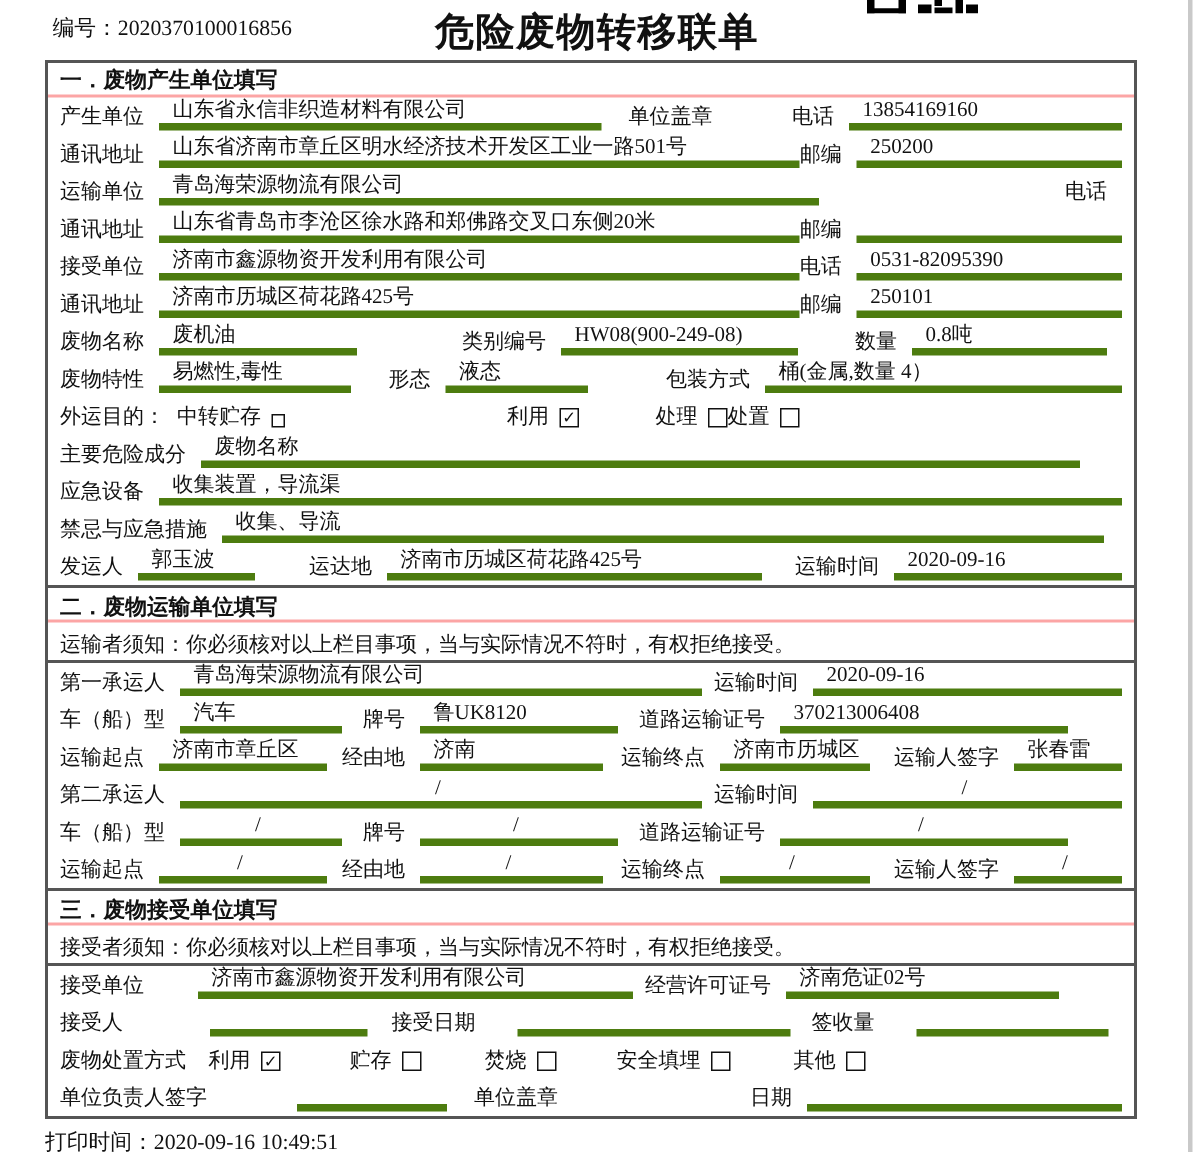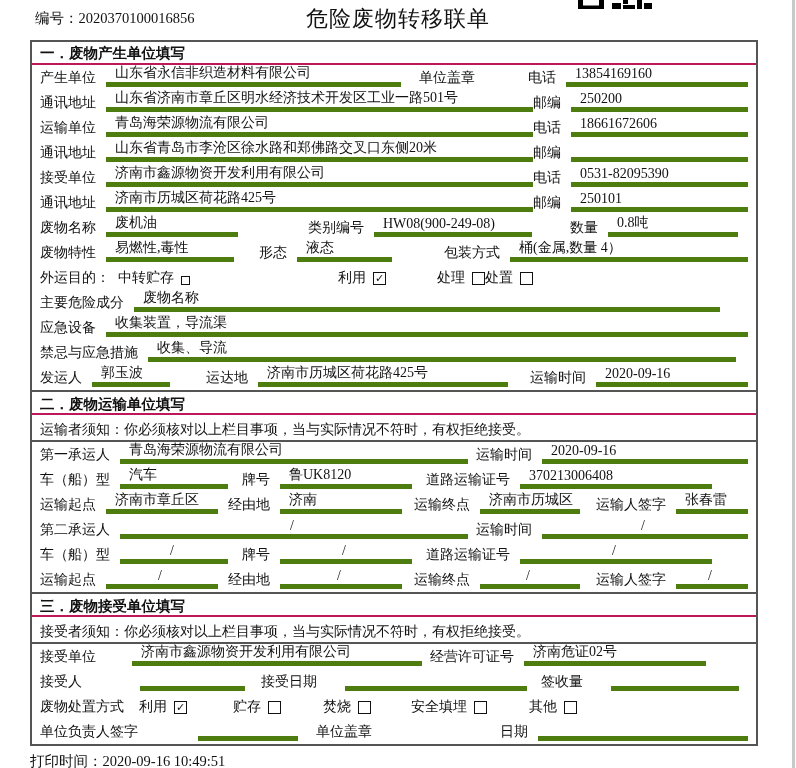--- a/index.html
+++ b/index.html
@@ -7,23 +7,23 @@
   body {
     font-family: "Liberation Serif", "DejaVu Serif", serif;
     color: #111;
     font-size: 14px;
     position: relative;
   }
   .edge-line { position: absolute; top: 0; right: 1px; width: 3px; height: 768px; background: #c9c9c9; }
   .qr-frag { position: absolute; left: 578px; top: 0; width: 74px; height: 9px; }
   .doc-header { position: relative; height: 40px; }
   .doc-no { position: absolute; left: 35px; top: 9px; font-size: 14.5px; white-space: nowrap; }
-  .doc-title { text-align: center; padding-top: 4px; font-size: 22px; font-weight: normal; letter-spacing: 1px; }
+  .doc-title { text-align: center; padding-top: 4px; font-size: 26px; font-weight: bold; letter-spacing: 1px; }
   .form { margin-left: 30px; width: 728px; border: 2px solid #555; background: #fff; }
-  .sec-h { height: 23px; padding: 2px 6px 0 8px; font-weight: bold; font-size: 14.5px; border-bottom: 2px solid #be185d; }
+  .sec-h { height: 23px; padding: 2px 6px 0 8px; font-weight: bold; font-size: 14.5px; border-bottom: 2px solid #fca5a5; }
   .sec-h.mid { height: 25px; border-top: 2px solid #555; padding-top: 3px; }
   .notice { height: 27px; padding: 6px 6px 0 8px; border-bottom: 2px solid #555; display: flex; }
   .row { display: flex; align-items: flex-end; height: 25px; padding: 0 8px 3px 8px; }
   .lbl { white-space: nowrap; margin-right: 10px; }
   .plain { white-space: nowrap; }
   .val { border-bottom: 5px solid #4d7c0f; white-space: nowrap; padding: 0 4px 0 9px; }
   .fill { flex: 1; }
   .mla { margin-left: auto; }
   .slash { text-align: center; padding-left: 0; }
   .cb {
@@ -73,21 +73,20 @@
     <span class="lbl">通讯地址</span>
     <span class="val" style="width:440px">山东省济南市章丘区明水经济技术开发区工业一路501号</span>
     <span class="lbl mla">邮编</span>
     <span class="val" style="width:182px">250200</span>
   </div>
 
   <div class="row">
     <span class="lbl">运输单位</span>
     <span class="val" style="width:440px">青岛海荣源物流有限公司</span>
     <span class="lbl mla">电话</span>
-    <span class="val" style="width:182px">18661672606</span>
   </div>
 
   <div class="row">
     <span class="lbl">通讯地址</span>
     <span class="val" style="width:440px">山东省青岛市李沧区徐水路和郑佛路交叉口东侧20米</span>
     <span class="lbl mla">邮编</span>
     <span class="val" style="width:182px"></span>
   </div>
 
   <div class="row">

